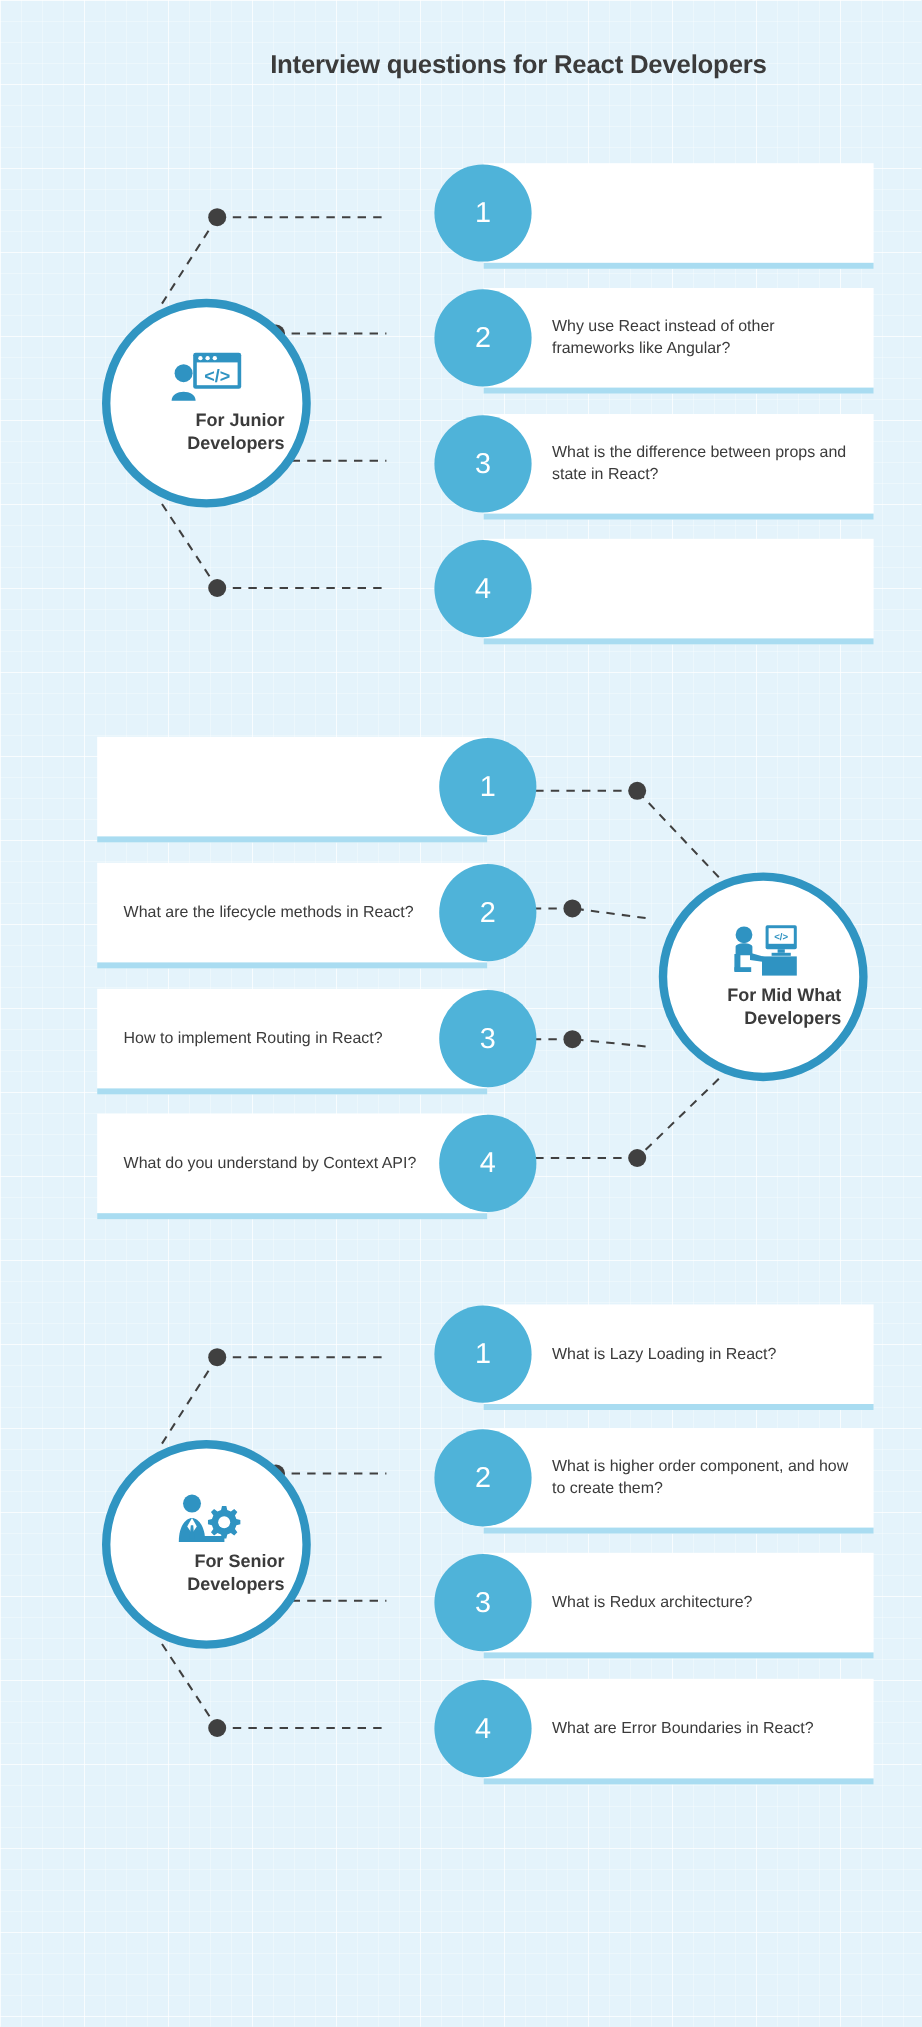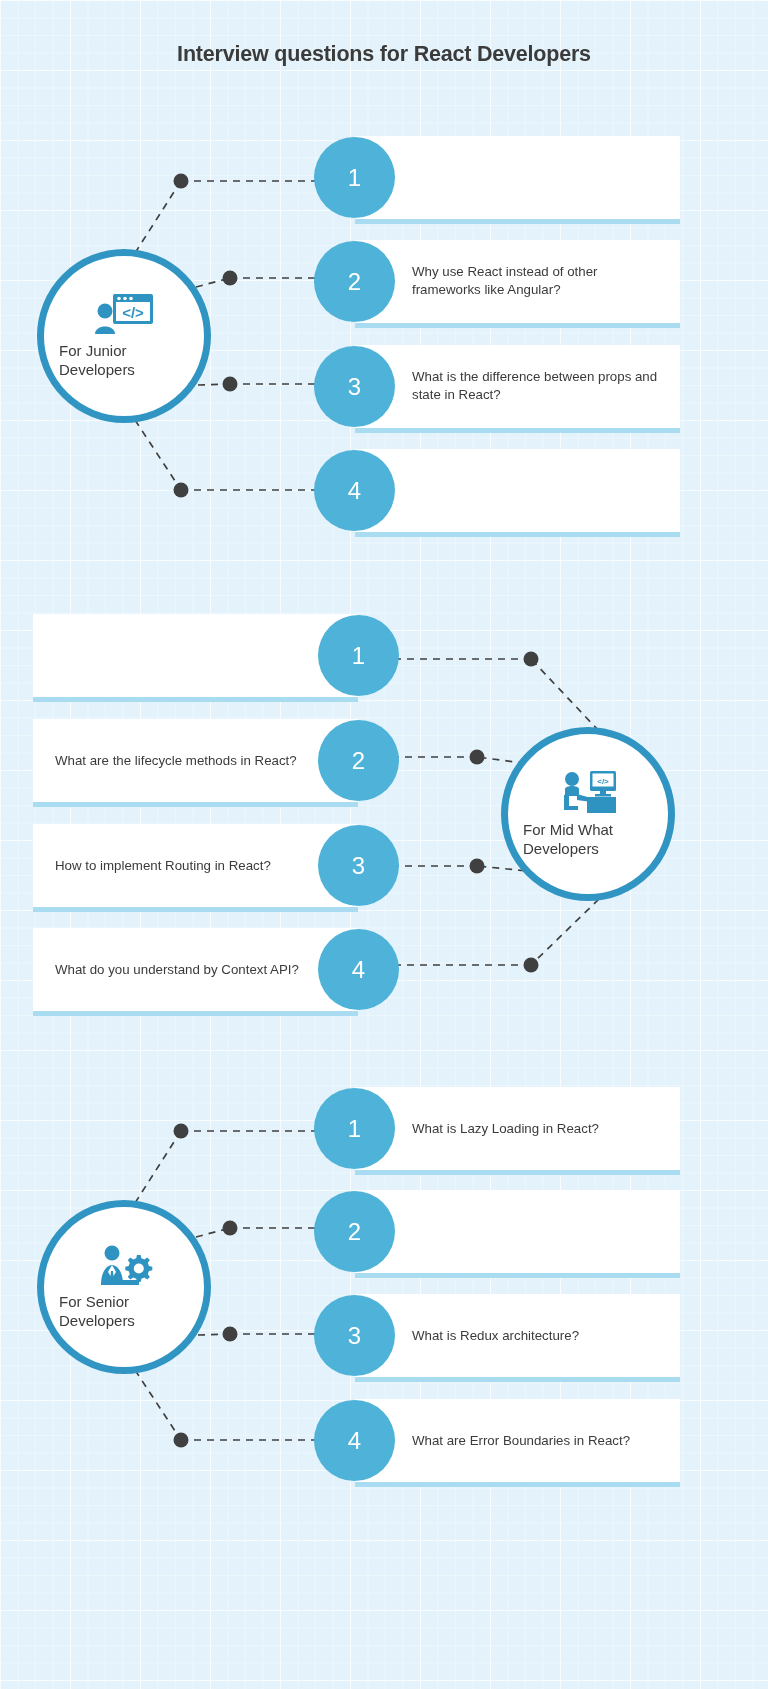--- a/index.html
+++ b/index.html
@@ -23,20 +23,21 @@
       linear-gradient(to right, rgba(255,255,255,0.30) 1px, transparent 1px),
       linear-gradient(to bottom, rgba(255,255,255,0.30) 1px, transparent 1px);
     background-size: 70px 70px, 70px 70px, 17.5px 17.5px, 17.5px 17.5px;
     z-index: 0;
   }
 
   #canvas {
     position: absolute;
     inset: 0;
     z-index: 2;
+    margin-left: 48px;
   }
 
   #connectors {
     position: absolute;
     inset: 0;
     z-index: 1;
     pointer-events: none;
   }
 
   
@@ -102,23 +103,23 @@
     border: 7px solid #3095c2;
     display: flex;
     flex-direction: column;
     align-items: center;
     justify-content: center;
     z-index: 4;
   }
   .hub-icon { margin-bottom: 7px; line-height: 0; }
   .hub-label {
     font-size: 15px;
-    font-weight: normal;
+    font-weight: bold;
     color: #3b3b3b;
-    text-align: left;
+    text-align: right;
     line-height: 1.26;
     width: 130px;
   }
 
   #hub-junior { left: 37px;  top: 249px; }
   #hub-mid    { left: 501px; top: 727px; }
   #hub-senior { left: 37px;  top: 1200px; }
 </style>
 </head>
 <body>
@@ -268,20 +269,21 @@
       <span>Developers</span>
     </div>
   </div>
 
   <div class="card right-side" style="top:1087px">
     <div class="num-circle">1</div>
     <div class="card-text">What is Lazy Loading in React?</div>
   </div>
   <div class="card right-side" style="top:1190px">
     <div class="num-circle">2</div>
+    <div class="card-text">What is higher order component, and how to create them?</div>
   </div>
   <div class="card right-side" style="top:1294px">
     <div class="num-circle">3</div>
     <div class="card-text">What is Redux architecture?</div>
   </div>
   <div class="card right-side" style="top:1399px">
     <div class="num-circle">4</div>
     <div class="card-text">What are Error Boundaries in React?</div>
   </div>
 

